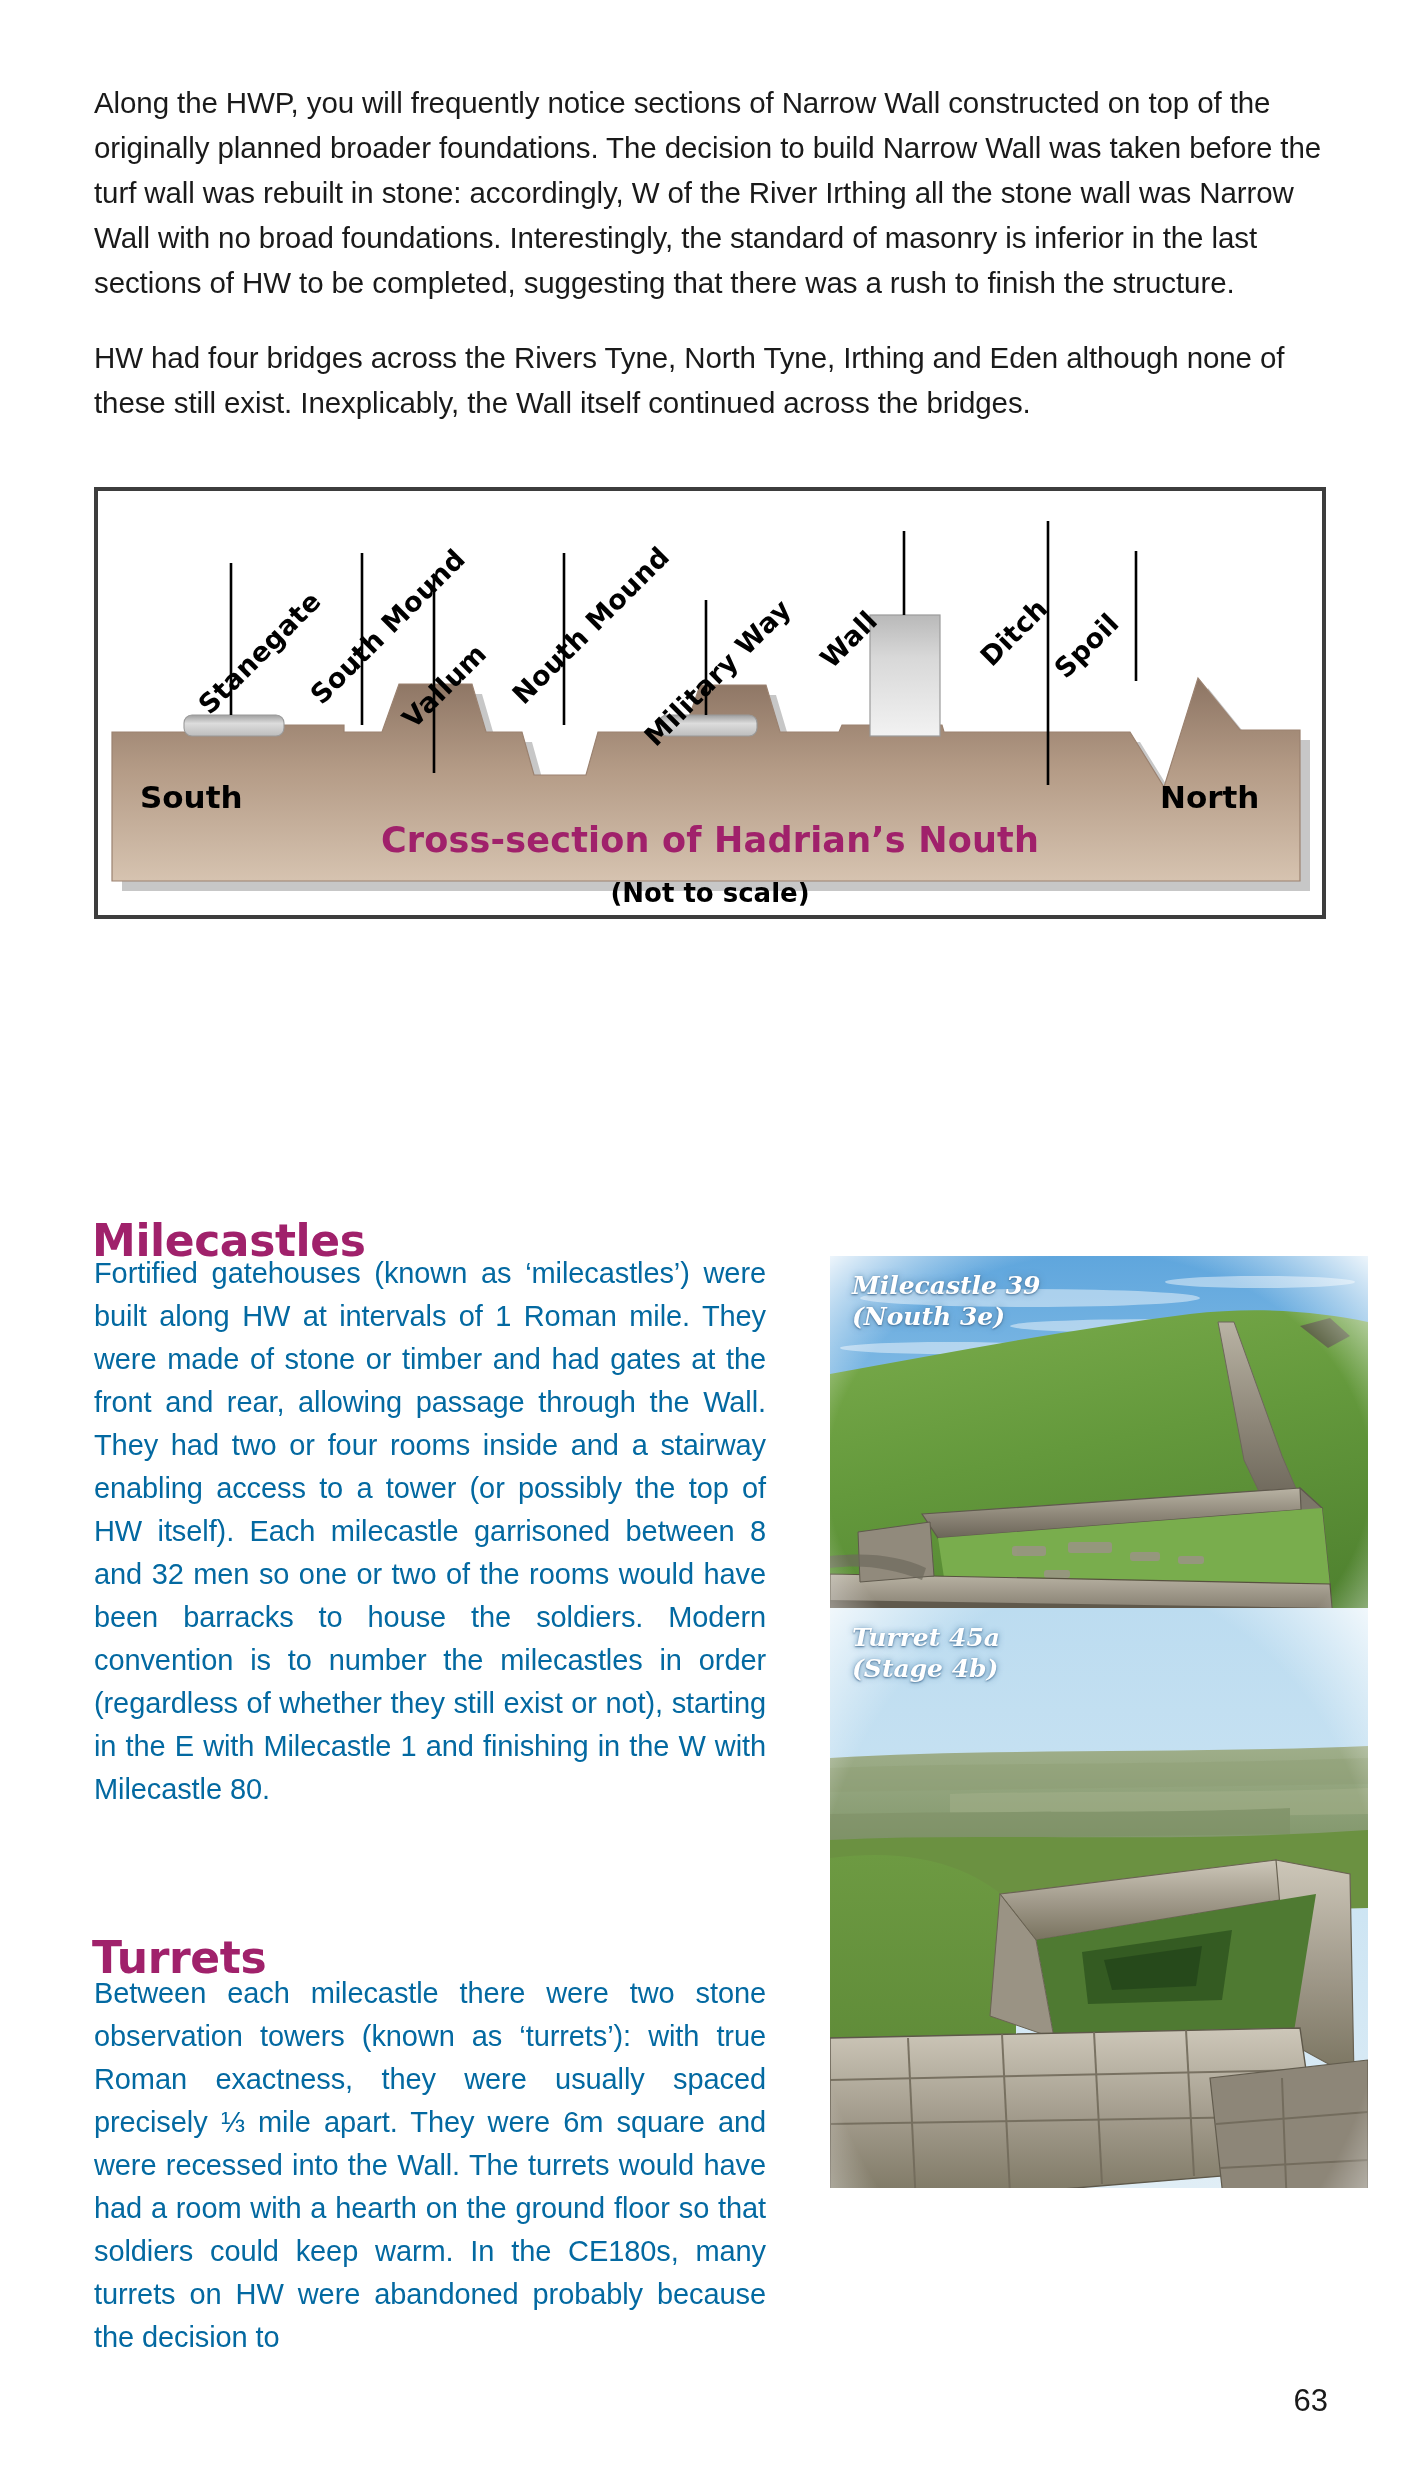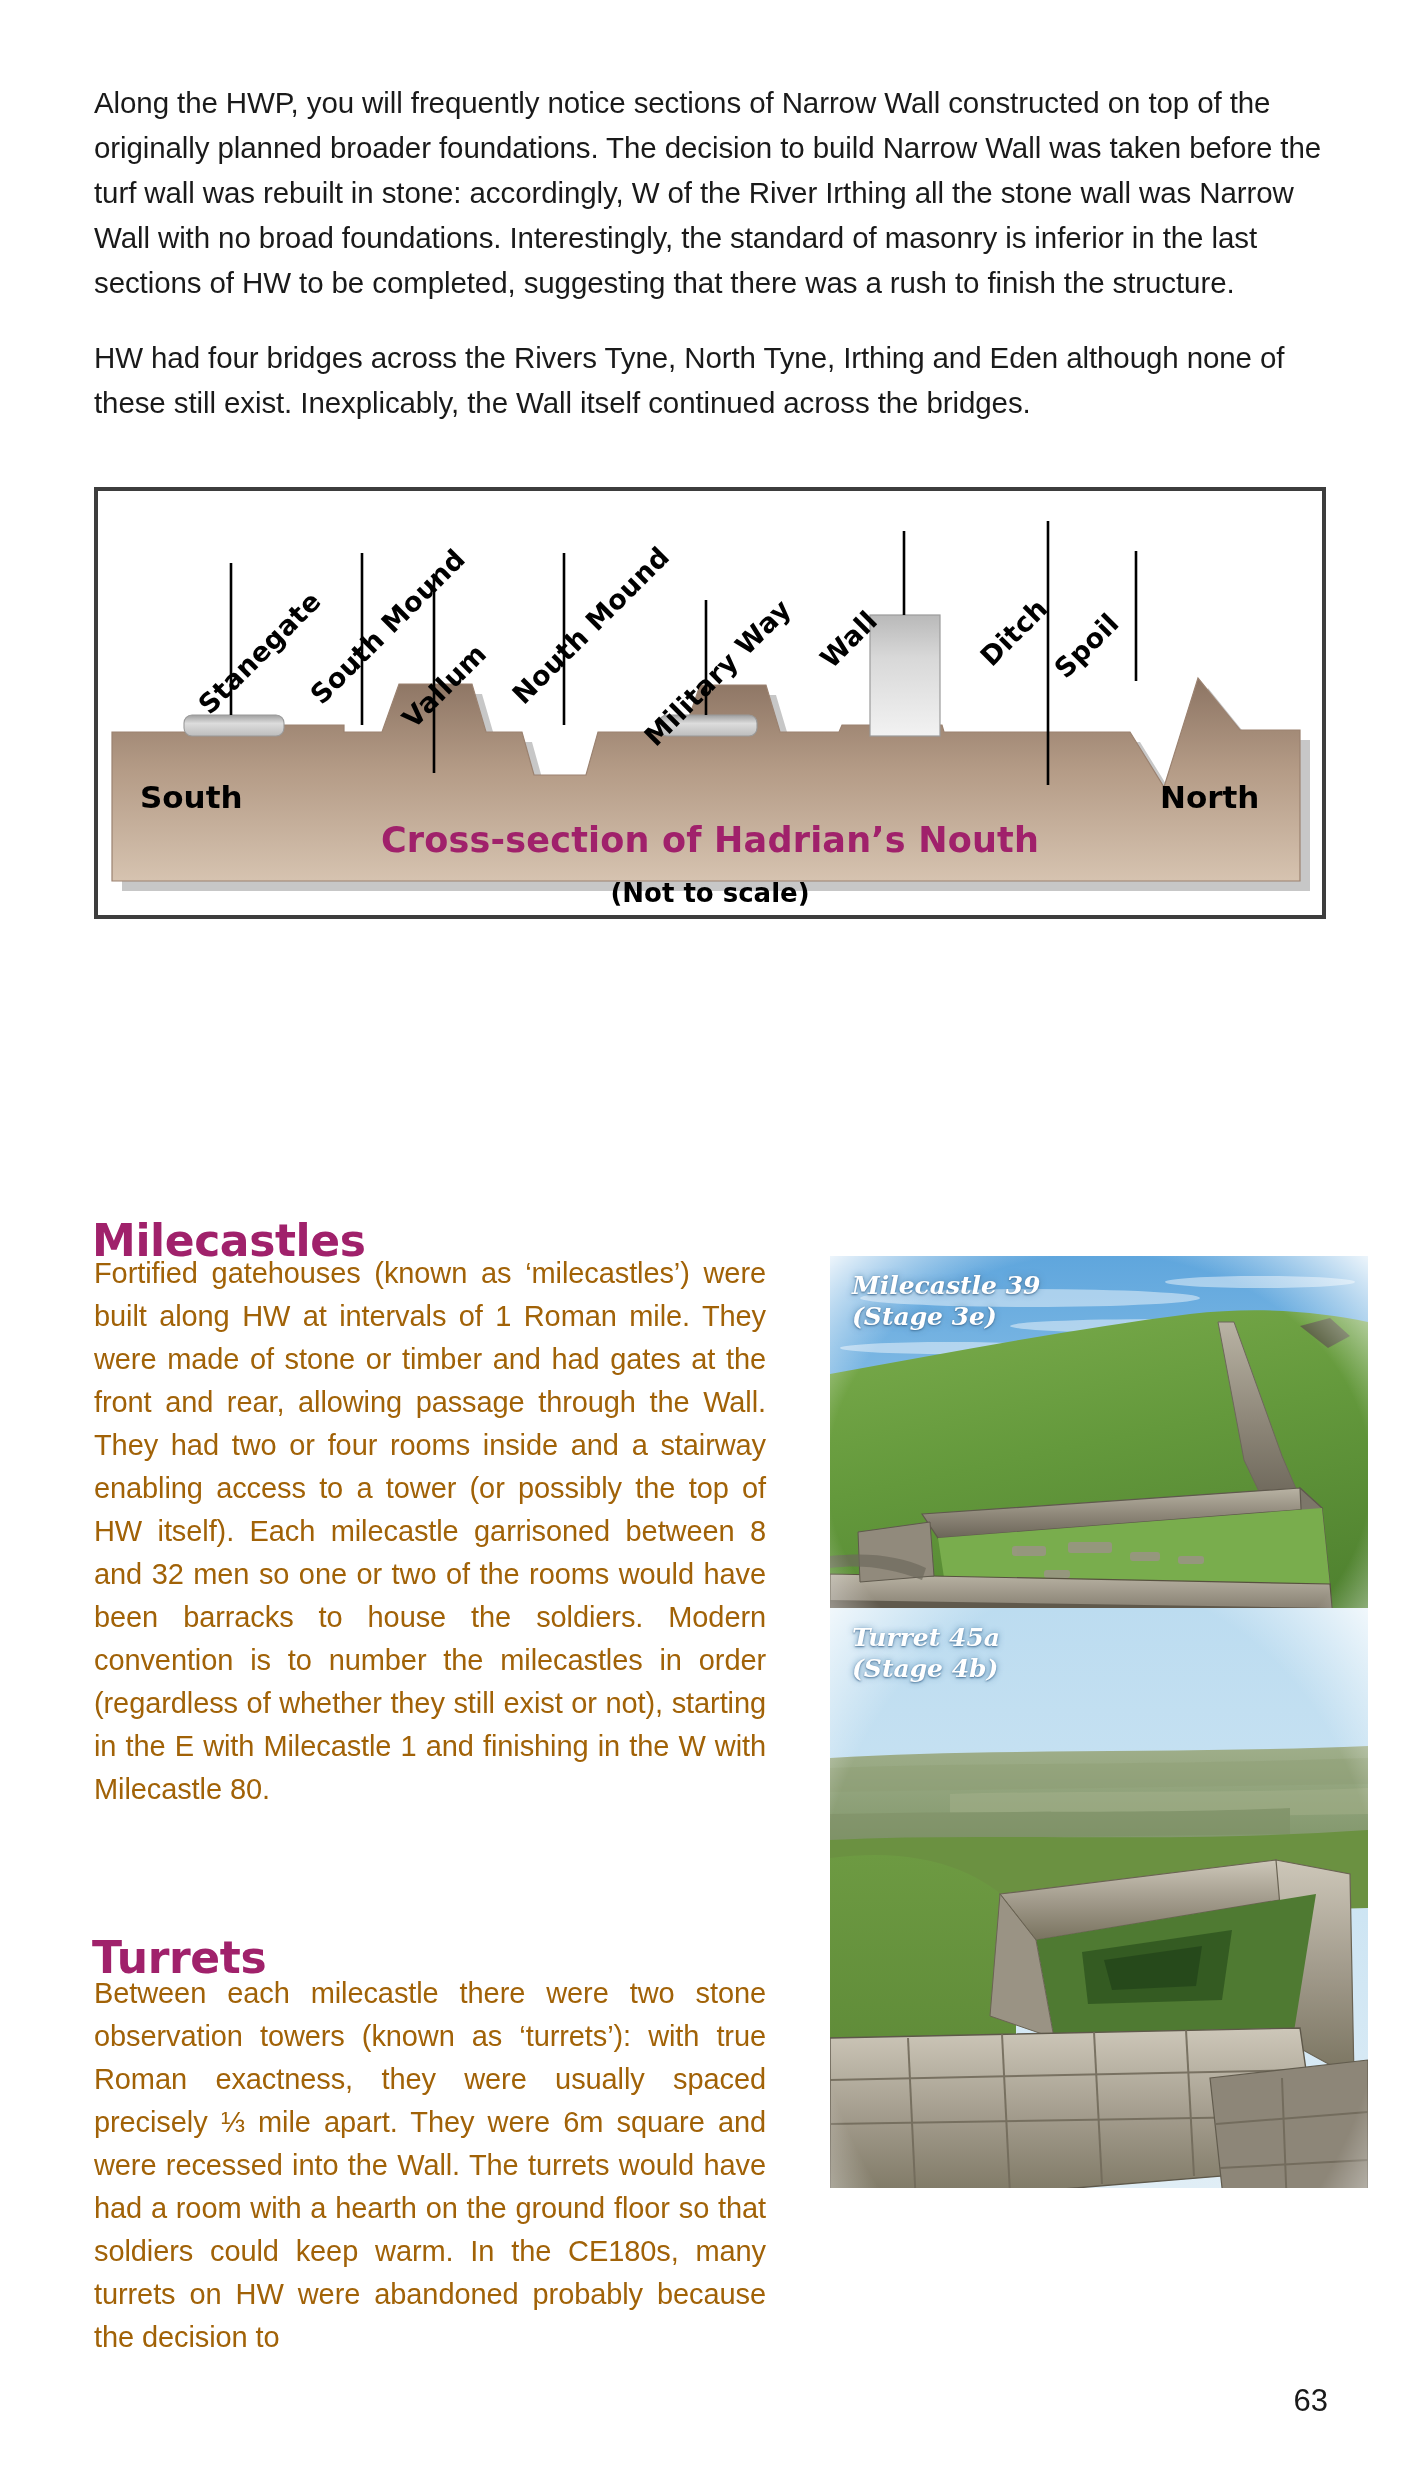--- a/index.html
+++ b/index.html
@@ -116,21 +116,21 @@
   .text-col {
     position: absolute;
     left: 94px;
     width: 672px;
   }
   #col-milecastles { top: 1252px; }
   #col-turrets     { top: 1972px; }
   .just-para {
     font-size: 29px;
     line-height: 43px;
-    color: #a16207;
+    color: #0369a1;
     text-align: justify;
     margin: 0;
     letter-spacing: -0.1px;
   }
 
   
   .photo {
     position: absolute;
     width: 538px;
     height: 438px;
@@ -333,21 +333,21 @@
       <path d="M28 276 L100 266 L104 320 L30 326 Z" fill="#918a7c" stroke="#5f594d" stroke-width="1"></path>
 
       <rect x="0" y="368" width="538" height="70" fill="url(#grassLow)"></rect>
 
       <path d="M0 416 C 140 402, 330 400, 538 412 L538 438 L0 438 Z" fill="#b9b2a2" opacity="0.85"></path>
 
       <path d="M0 300 C 40 296, 70 300, 96 312 L92 324 C 60 312, 34 308, 0 312 Z" fill="#6e6a5c" opacity="0.7"></path>
 
       <rect x="0" y="0" width="538" height="438" fill="url(#vig39)"></rect>
     </svg>
-    <figcaption class="photo-caption"><span>Milecastle 39</span><br><span>(Stage 3e)</span></figcaption>
+    <figcaption class="photo-caption"><span>Milecastle 39</span><br><span>(Nouth 3e)</span></figcaption>
   </figure>
 
   <figure class="photo" id="photo-turret45a">
     <svg class="photo-svg" width="538" height="688" viewBox="0 0 538 688">
       <defs>
         <linearGradient id="sky45" x1="0" y1="0" x2="0" y2="1">
           <stop offset="0%" stop-color="#bcdcf0"></stop>
           <stop offset="70%" stop-color="#d8eaf5"></stop>
           <stop offset="100%" stop-color="#e9f2f7"></stop>
         </linearGradient>

